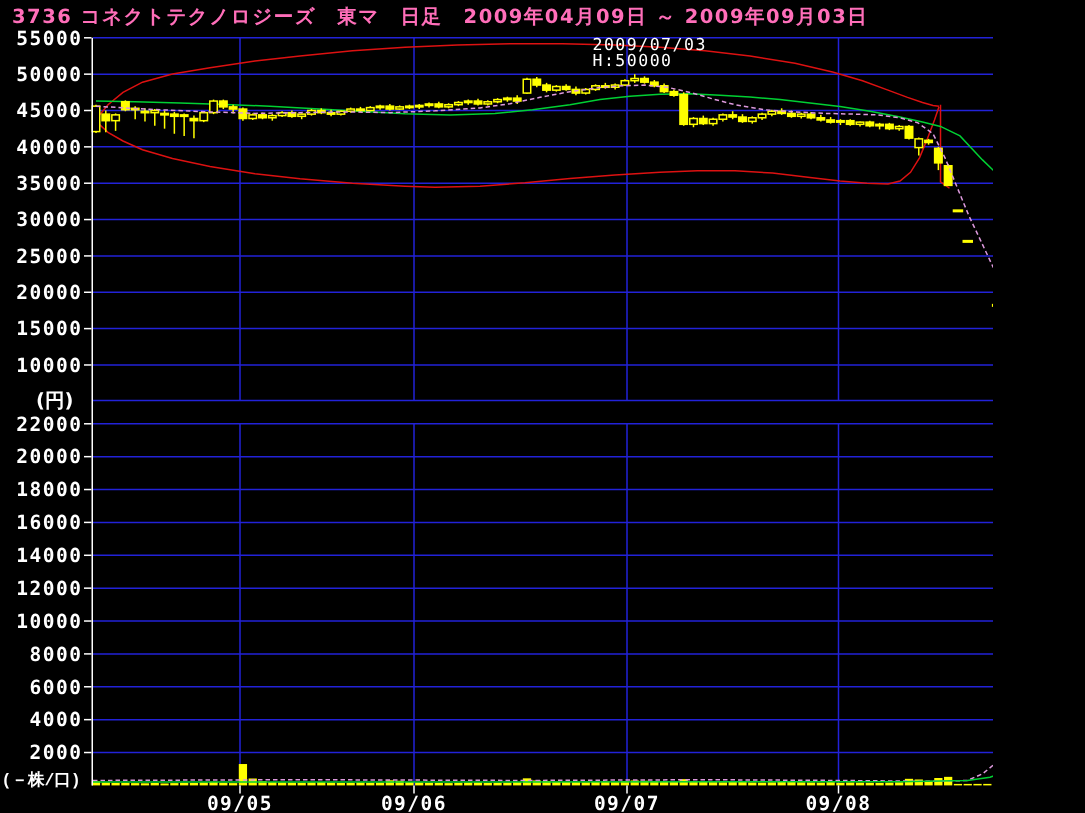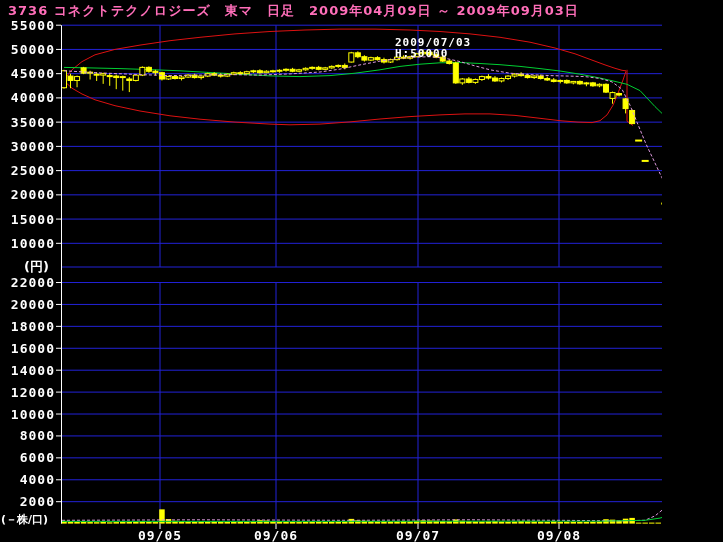--- a/index.html
+++ b/index.html
@@ -4,24 +4,24 @@
 <style>
   html,body{margin:0;padding:0;background:#000;}
   .screen{position:relative;width:662px;height:542px;background:#000;overflow:hidden;
           font-family:"DejaVu Sans",sans-serif;}
   .title{position:absolute;left:8px;top:2px;font-weight:bold;font-size:13px;letter-spacing:1px;
          color:#ff6eb9;white-space:nowrap;}
   svg{position:absolute;left:0;top:0;}
   .ticktext{font-family:"DejaVu Sans Mono","Liberation Mono",monospace;font-weight:bold;
             font-size:13px;letter-spacing:1px;fill:#ffffff;}
   .ann{position:absolute;color:#ffffff;font-family:"DejaVu Sans Mono","Liberation Mono",monospace;
-       font-weight:bold;font-size:11px;letter-spacing:1px;line-height:11px;white-space:nowrap;margin-top:13px;}
+       font-weight:normal;font-size:11px;letter-spacing:1px;line-height:11px;white-space:nowrap;}
   .unit{position:absolute;color:#ffffff;font-weight:bold;white-space:nowrap;}
   #unitYen{left:24px;top:258px;font-size:13px;}
-  #unitVol{left:1px;top:512px;font-size:11px;letter-spacing:0px;}
+  #unitVol{left:1px;top:512px;font-size:11px;letter-spacing:0px;font-family:Liberation Mono, monospace;}
   .artifact{position:absolute;}
 </style>
 </head>
 <body>
 
 <div class="screen">
   <div class="title">3736 コネクトテクノロジーズ　東マ　日足　2009年04月09日 ～ 2009年09月03日</div>
   <svg id="chart" width="723" height="542" viewBox="0 0 723 542">
       <line x1="62" x2="713" y1="25.2" y2="25.2" stroke="#2222d8"></line>
       <line x1="62" x2="713" y1="49.435" y2="49.435" stroke="#2222d8"></line>

